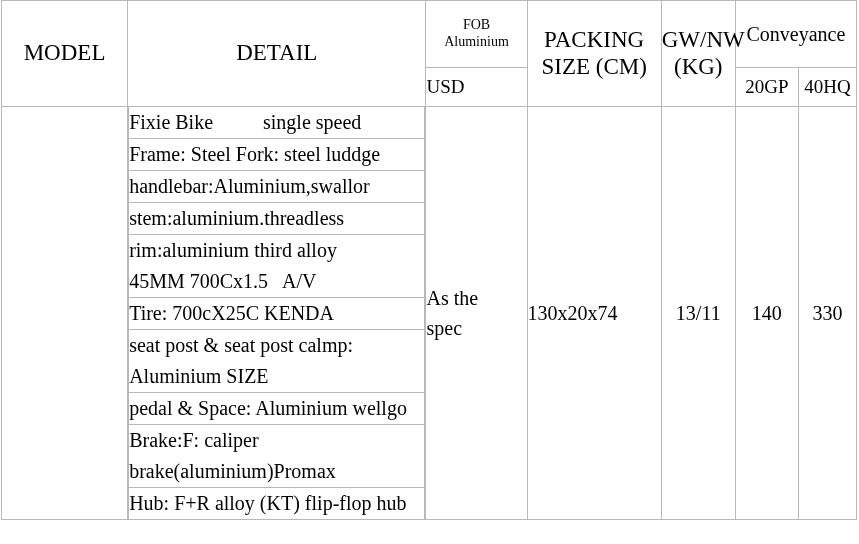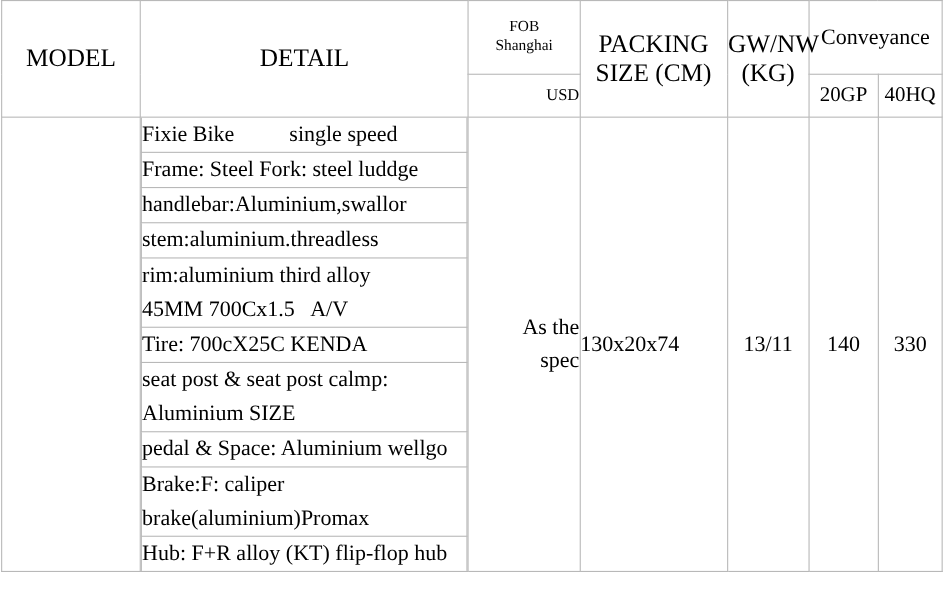--- a/index.html
+++ b/index.html
@@ -49,22 +49,22 @@
     height: 36px;
   }
   .fob-top {
     text-align: center;
     font-size: 14px;
     line-height: 1.18;
     height: 66px;
     padding: 2px 2px 0 2px;
   }
   .fob-bottom {
-    text-align: right;
-    font-size: 15px;
+    text-align: left;
+    font-size: 19px;
     height: 38px;
   }
   .conveyance-top {
     text-align: center;
     font-size: 20px;
     height: 40px;
   }
   
   .detail-cell {
     padding: 0;
@@ -95,21 +95,21 @@
     line-height: 1.45;
     vertical-align: middle;
   }
   .left-pad-val {
     text-align: center;
     font-size: 20px;
     padding-left: 8px;
     vertical-align: middle;
   }
   .spec-col {
-    text-align: right;
+    text-align: left;
     font-size: 20px;
     line-height: 1.5;
     padding-left: 10px;
     vertical-align: middle;
   }
   .empty-model {
     background: #ffffff;
   }
 </style>
 </head>
@@ -125,21 +125,21 @@
       <col style="width:74px">
       <col style="width:63px">
       <col style="width:58px">
     </colgroup>
     <thead>
       <tr>
         <th class="hdr hdr-tall" rowspan="2">MODEL</th>
         <th class="hdr hdr-tall" rowspan="2">DETAIL</th>
         <th class="fob-top">
           <div>FOB</div>
-          <div>Shanghai</div>
+          <div>Aluminium</div>
         </th>
         <th class="hdr hdr-tall" rowspan="2">PACKING SIZE (CM)</th>
         <th class="hdr hdr-tall" rowspan="2">GW/NW (KG)</th>
         <th class="conveyance-top" colspan="2">Conveyance</th>
       </tr>
       <tr>
         <th class="fob-bottom">USD</th>
         <th class="hdr-sub">20GP</th>
         <th class="hdr-sub">40HQ</th>
       </tr>

